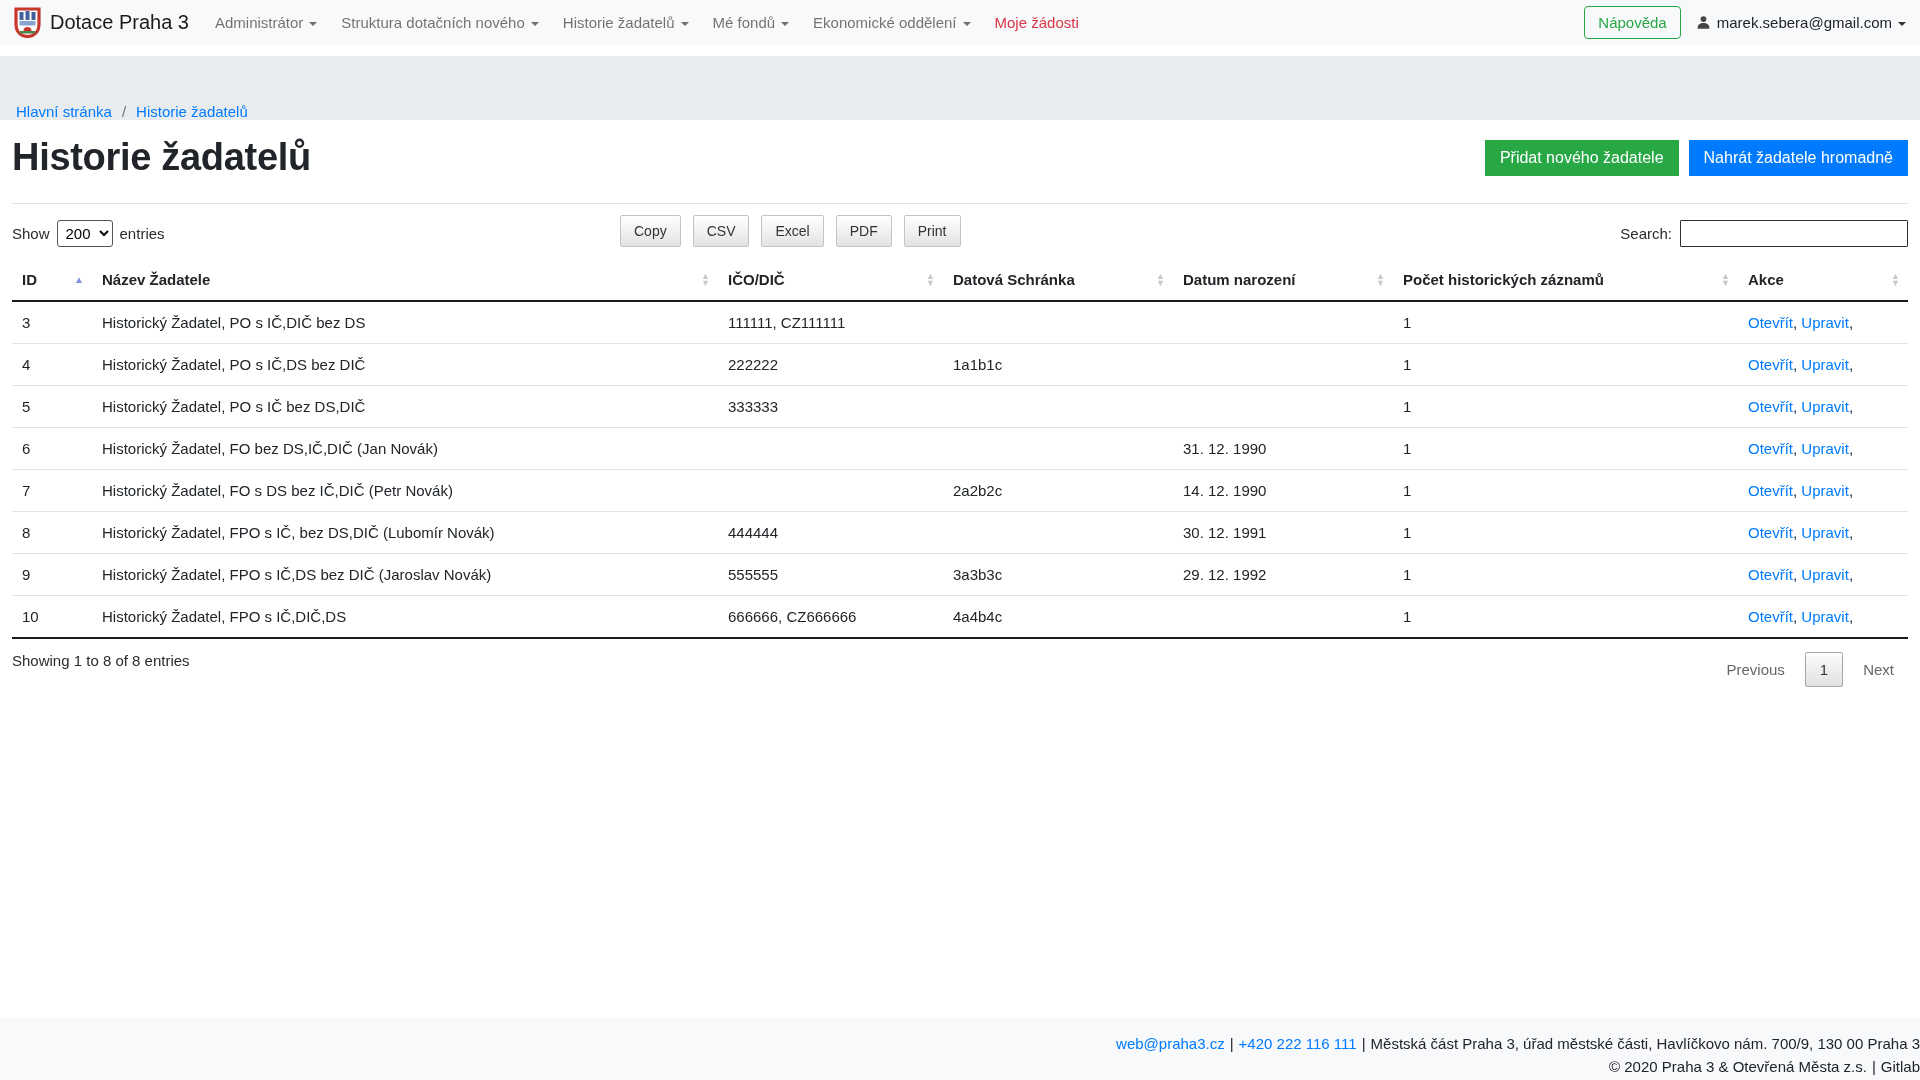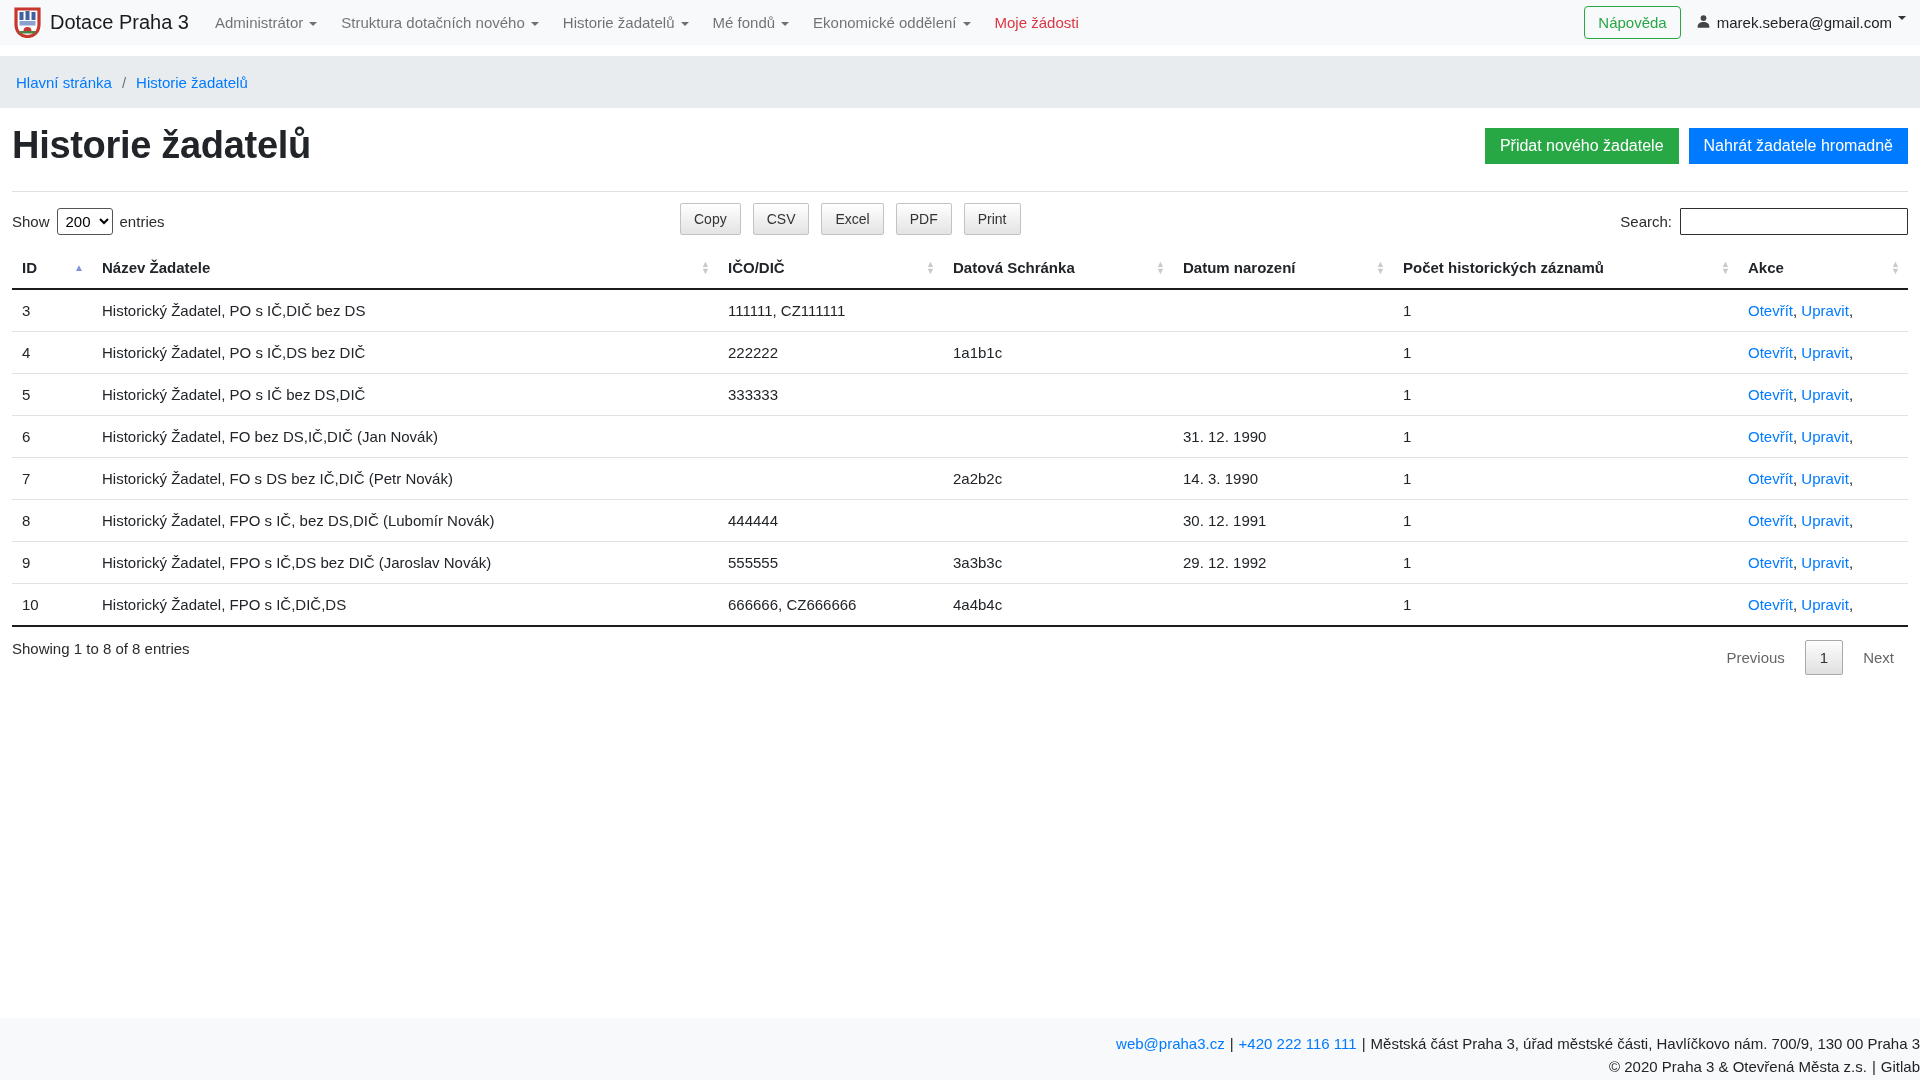--- a/index.html
+++ b/index.html
@@ -19,40 +19,40 @@
   }
   
   .navbar{height:45px;background:var(--navbar-bg);display:flex;align-items:center;padding:0 14px;flex:0 0 auto}
   .brand{display:flex;align-items:center;gap:9px;font-size:20px;color:#1b1b1b;margin-right:14px;cursor:pointer;white-space:nowrap}
   .nav-links{display:flex;align-items:center;list-style:none;margin:0;padding:0}
   .nav-item{padding:0 12px;color:rgba(0,0,0,.55);font-size:15px;display:flex;align-items:center;gap:6px;cursor:pointer;white-space:nowrap}
   .nav-item.danger{color:var(--danger)}
   .caret{width:0;height:0;border-left:4px solid transparent;border-right:4px solid transparent;border-top:4px solid currentColor;display:inline-block;margin-top:2px}
   .nav-right{margin-left:auto;display:flex;align-items:center;gap:15px}
   .help-btn{border:1px solid var(--success);color:var(--success);background:transparent;padding:7px 13px;border-radius:4px;font-size:15px;font-family:inherit;cursor:pointer}
-  .user{display:flex;align-items:flex-start;gap:6px;font-size:15px;color:#212529;cursor:pointer}
+  .user{display:flex;align-items:center;gap:6px;font-size:15px;color:#212529;cursor:pointer}
   .user .caret{color:#333}
   
-  .breadcrumb-bar{margin-top:11px;background:var(--breadcrumb-bg);height:52px;display:flex;align-items:center;padding:0 16px;font-size:15px;flex:0 0 auto}
+  .breadcrumb-bar{margin-top:11px;background:var(--breadcrumb-bg);height:64px;display:flex;align-items:flex-end;padding:0 16px;font-size:15px;flex:0 0 auto}
   .breadcrumb-bar a{color:var(--primary);text-decoration:none;cursor:pointer}
   .bc-sep{color:var(--muted);margin:0 10px}
   
   .main{flex:1 1 auto;padding:0 12px;display:flex;flex-direction:column}
   .title-row{display:flex;align-items:center;justify-content:space-between;margin:16px 0 24px}
   h1{font-size:38px;font-weight:600;margin:0;letter-spacing:-.3px}
   .hdr-buttons{display:flex;gap:10px}
   .btn{border:none;border-radius:0;color:#fff;font-size:16px;padding:9px 15px;font-family:inherit;cursor:pointer;white-space:nowrap}
   .btn-success{background:var(--success)}
   .btn-primary{background:var(--primary)}
   
   .dt-wrapper{border-top:1px solid #dee2e6;padding-top:9px;position:relative}
   .controls{display:flex;align-items:center;height:40px;position:relative}
   .length{display:flex;align-items:center;gap:7px;font-size:15px;color:#2b2b2b}
   .length select{border:1px solid #555;border-radius:3px;padding:3px 4px;font-size:15px;font-family:inherit;background:#fff;cursor:pointer}
-  .dt-buttons{position:absolute;left:668px;top:2px;display:flex;gap:12px}
+  .dt-buttons{position:absolute;left:608px;top:2px;display:flex;gap:12px}
   .dt-button{border:1px solid #c3c3c3;border-radius:2px;background:linear-gradient(to bottom,#ffffff 0%,#e3e3e3 100%);padding:7px 13px;font-size:14px;color:#333;font-family:inherit;cursor:pointer}
   .search{margin-left:auto;display:flex;align-items:center;gap:8px;font-size:15px;color:#2b2b2b}
   .search input{width:228px;height:27px;border:1px solid #2f2f2f;border-radius:1px;padding:2px 7px;font-size:15px;font-family:inherit}
   
   table{width:100%;border-collapse:collapse;margin-top:6px;border-bottom:2px solid var(--border-dark)}
   thead th{text-align:left;font-weight:700;font-size:15px;padding:12px 26px 12px 10px;border-bottom:2px solid var(--border-dark);position:relative;white-space:nowrap;cursor:pointer}
   tbody td{padding:12px 10px;font-size:15px;white-space:nowrap}
   tbody tr:not(:first-child) td{border-top:1px solid var(--row-border)}
   .sort-both{position:absolute;right:8px;top:50%;transform:translateY(-50%);display:flex;flex-direction:column;line-height:7px;font-size:9px;color:var(--sort-inactive)}
   .sort-asc{position:absolute;right:8px;top:50%;transform:translateY(-50%);font-size:10px;color:var(--sort-active);line-height:10px}
@@ -260,21 +260,21 @@
     <td>31. 12. 1990</td>
     <td>1</td>
     <td class="actions"><a>Otevřít</a><span>, </span><a>Upravit</a><span>,</span></td>
   </tr>
 
   <tr>
     <td>7</td>
     <td>Historický Žadatel, FO s DS bez IČ,DIČ (Petr Novák)</td>
     <td></td>
     <td>2a2b2c</td>
-    <td>14. 3. 1990</td>
+    <td>14. 12. 1990</td>
     <td>1</td>
     <td class="actions"><a>Otevřít</a><span>, </span><a>Upravit</a><span>,</span></td>
   </tr>
 
   <tr>
     <td>8</td>
     <td>Historický Žadatel, FPO s IČ, bez DS,DIČ (Lubomír Novák)</td>
     <td>444444</td>
     <td></td>
     <td>30. 12. 1991</td>

